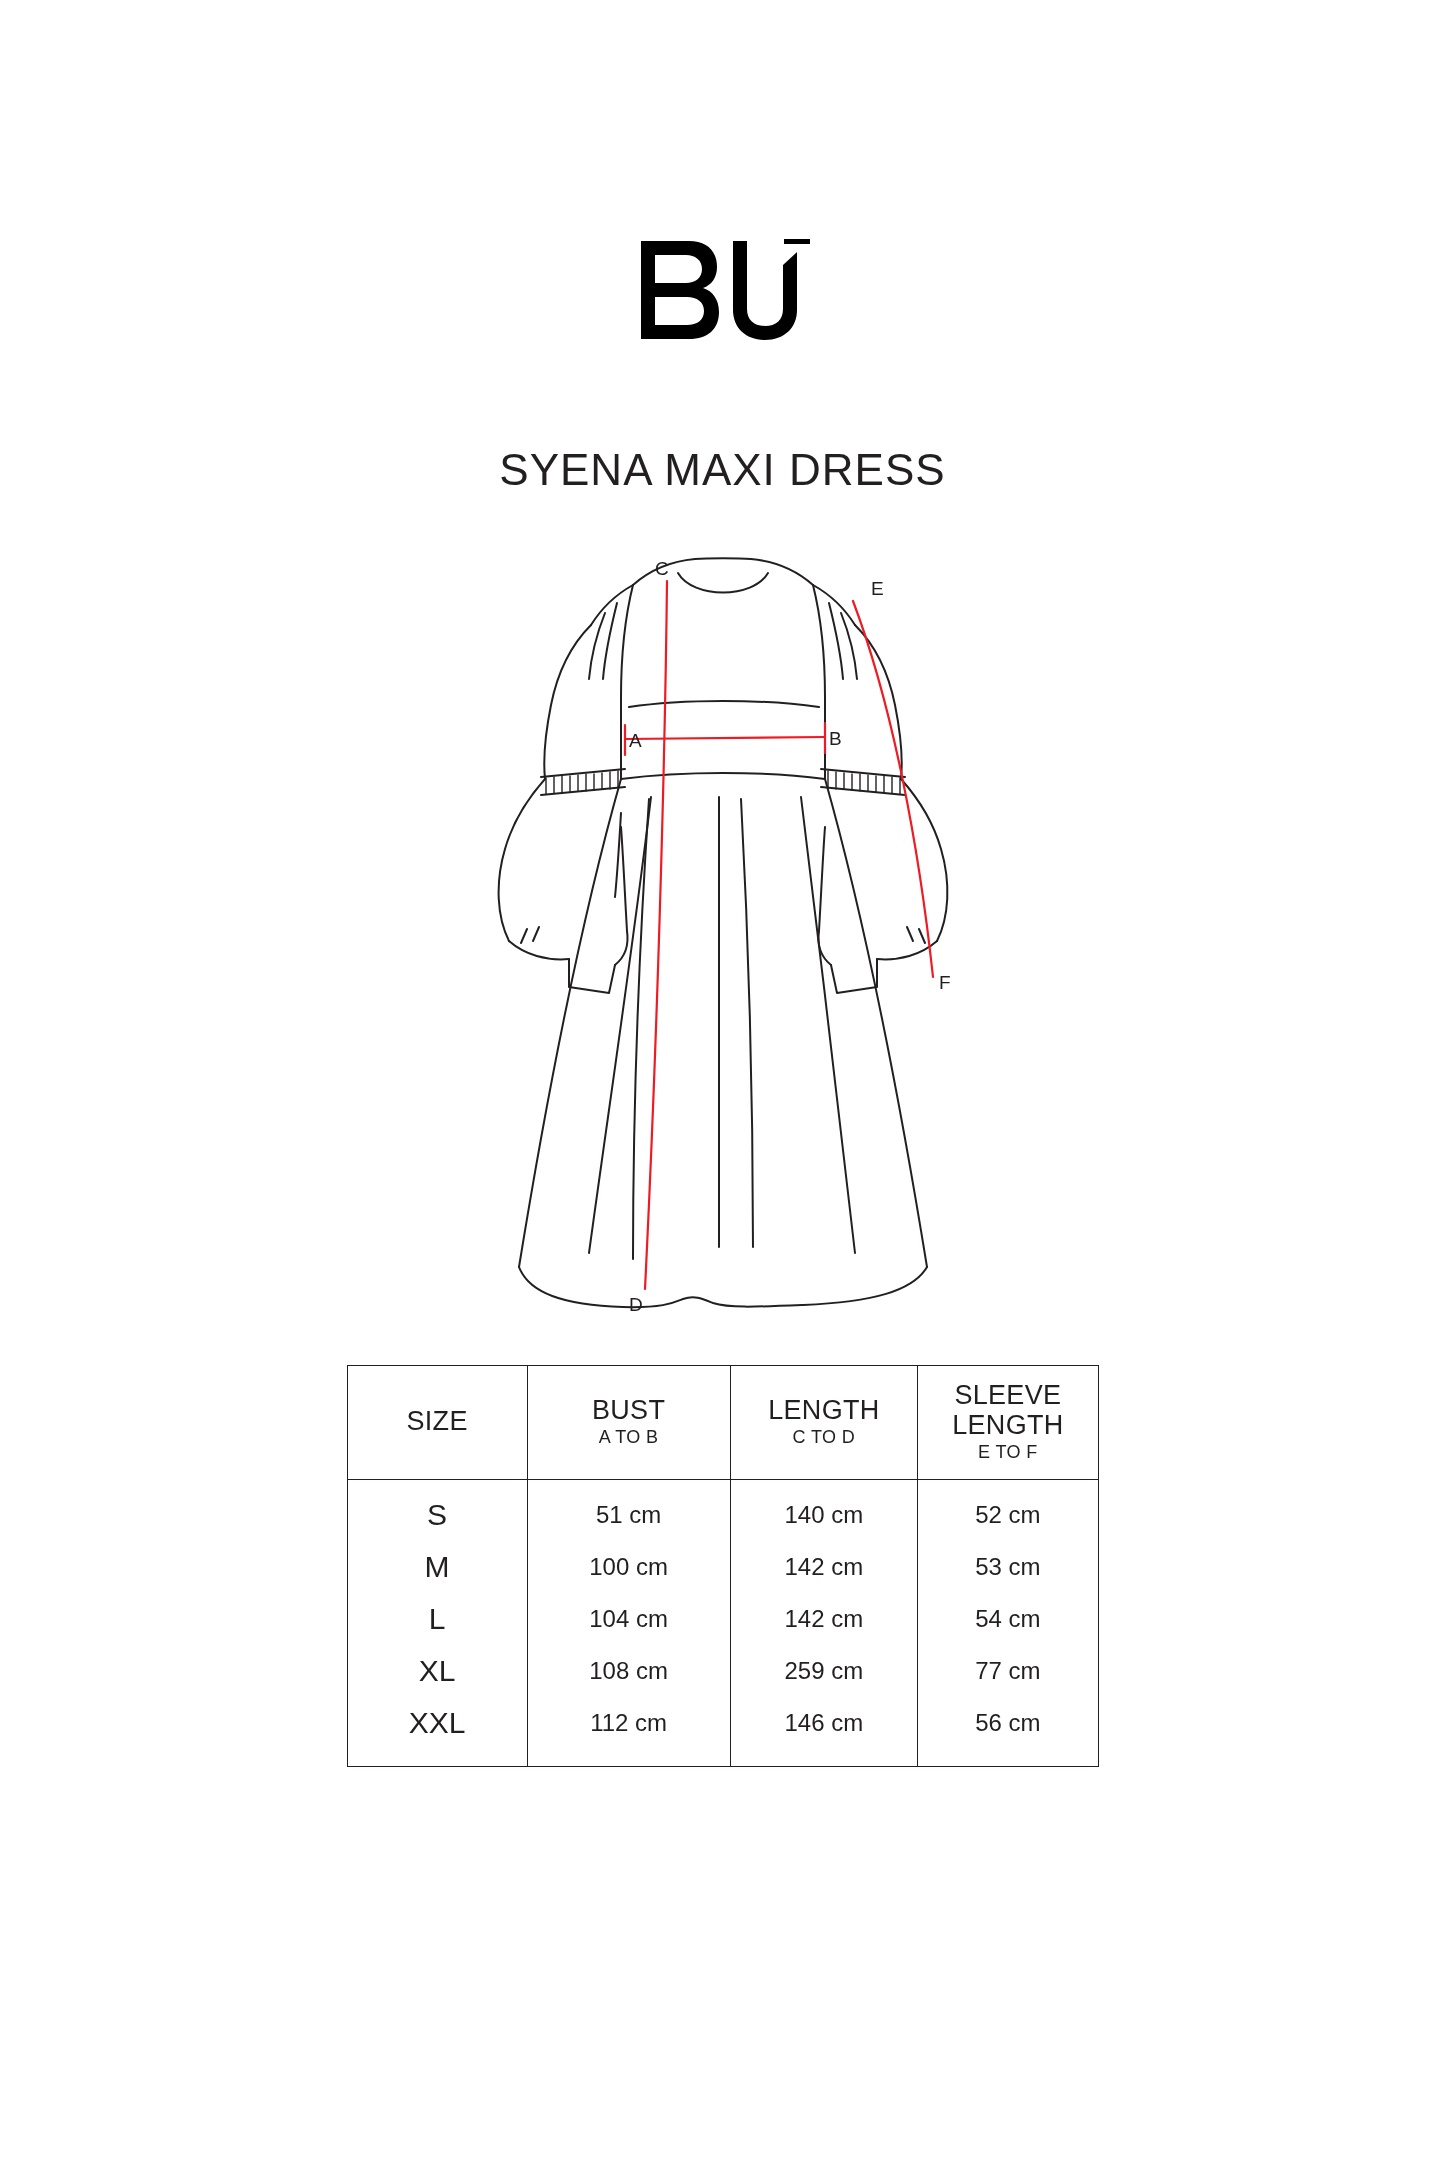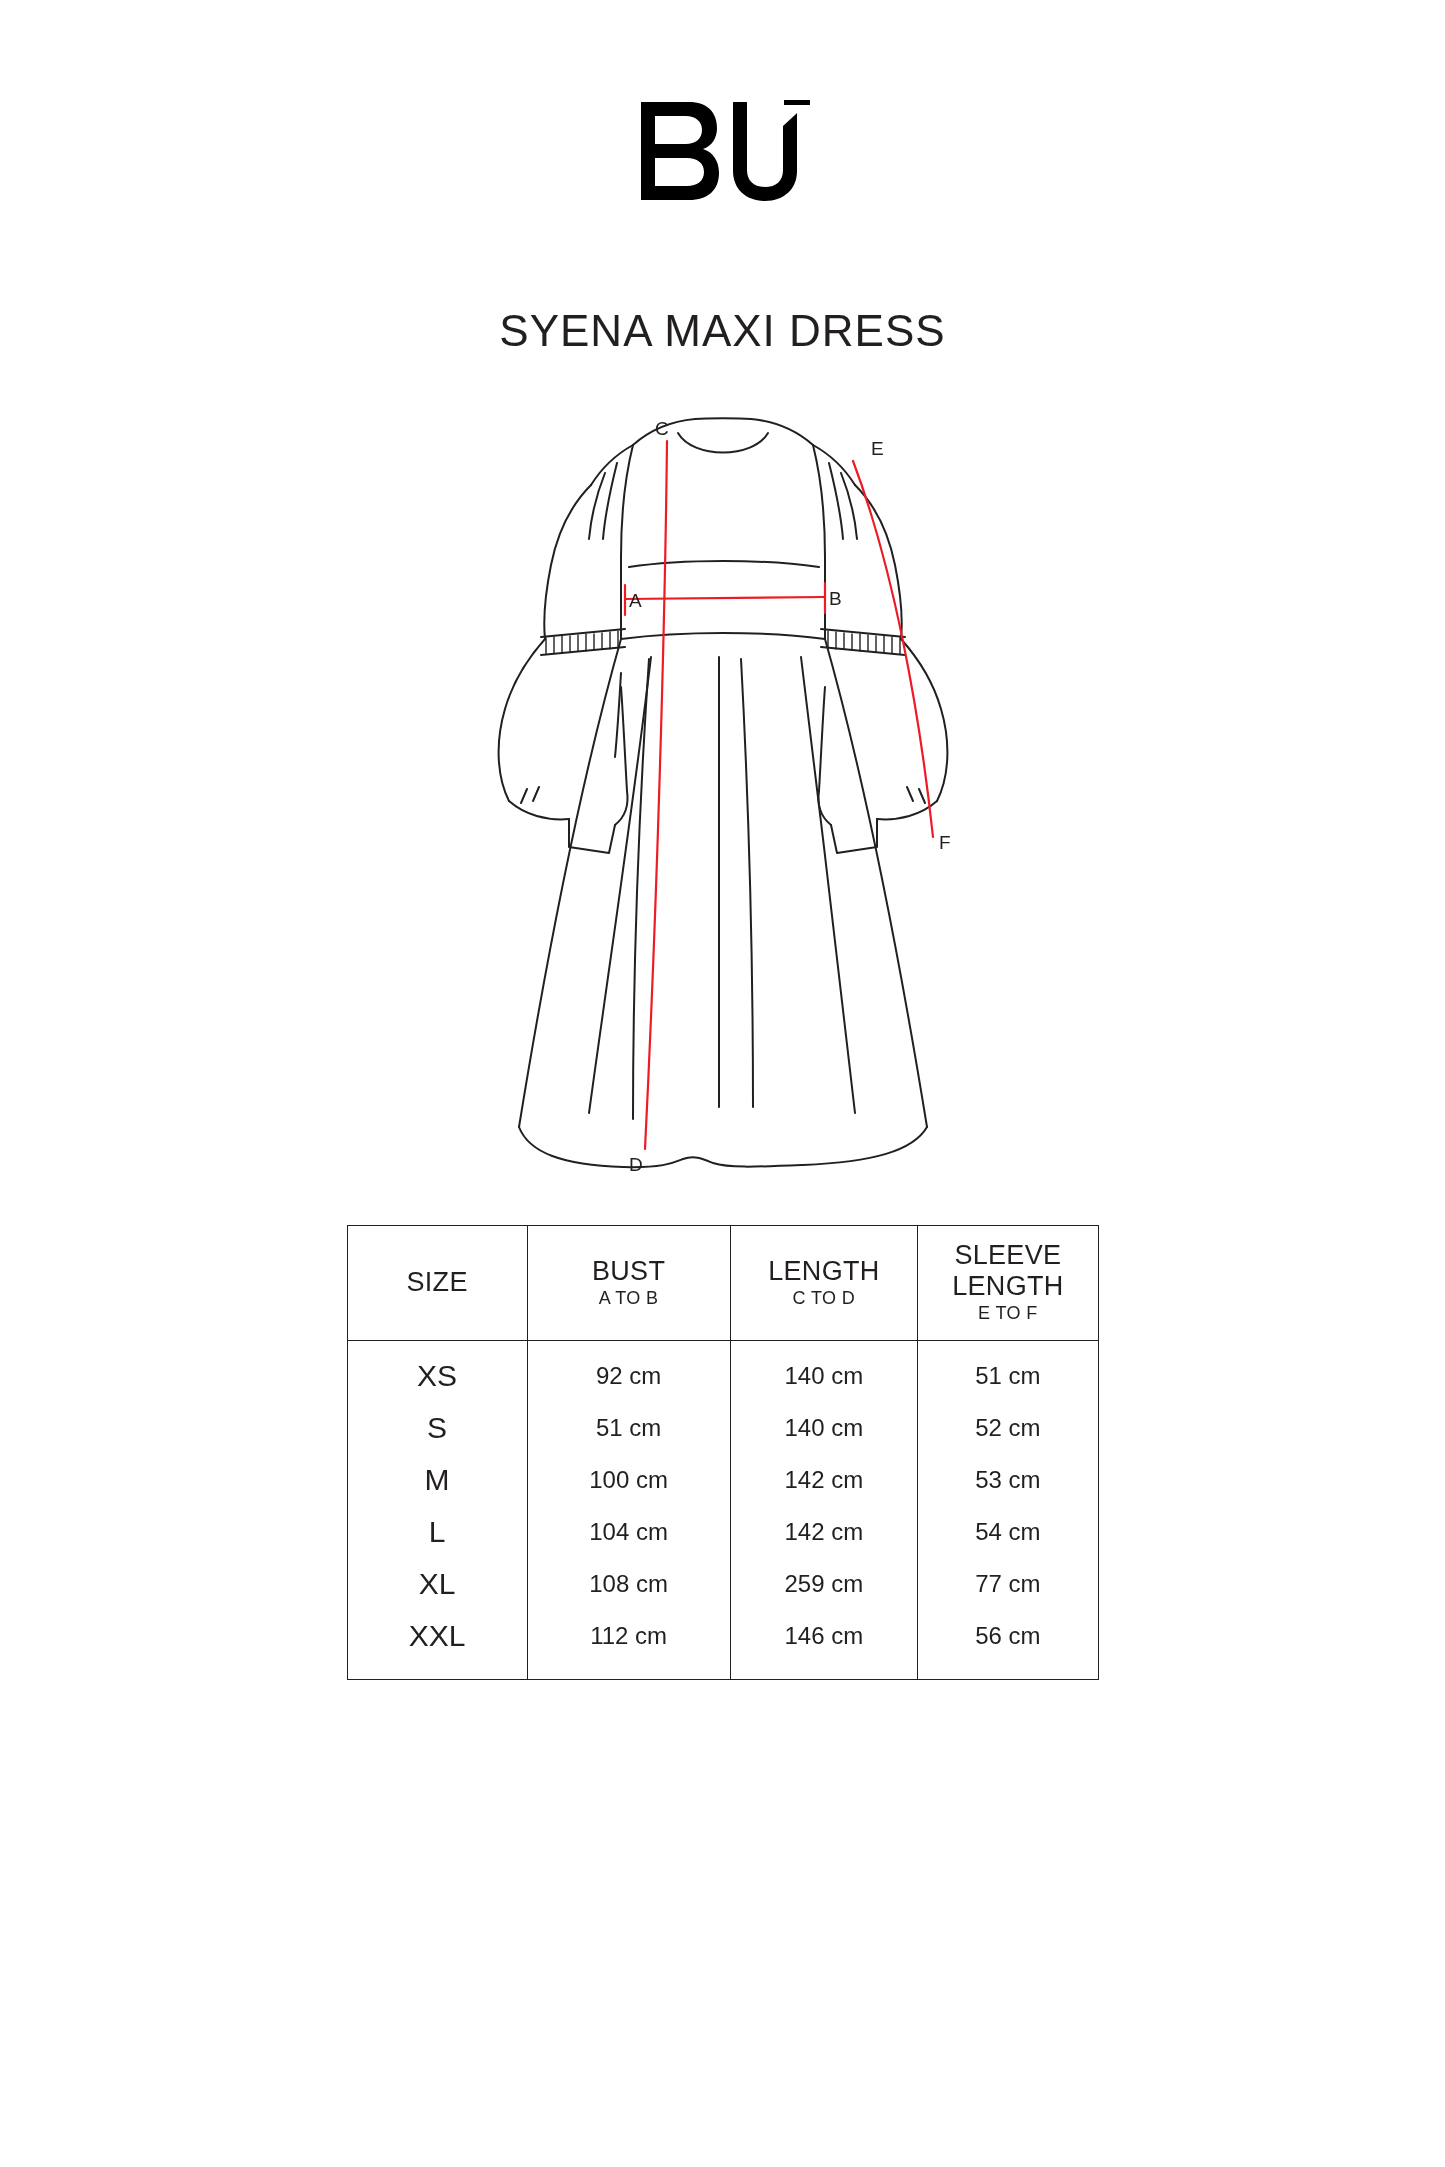--- a/index.html
+++ b/index.html
@@ -10,25 +10,26 @@
   body {
     width: 1445px;
     height: 2167px;
     font-family: "Liberation Sans", sans-serif;
     color: #231f20;
     position: relative;
     overflow: hidden;
   }
   .page {
     width: 1445px;
-    height: 2034px;
+    height: 1767px;
     position: relative;
     display: flex;
     flex-direction: column;
     align-items: center;
+    justify-content: flex-end;
   }
 
   
   .logo-wrap {
     margin-top: 96px;
     height: 110px;
     display: flex;
     align-items: center;
     justify-content: center;
   }
@@ -251,26 +252,20 @@
           <div class="th-sub">C TO D</div>
         </th>
         <th>
           <div class="th-main">SLEEVE LENGTH</div>
           <div class="th-sub">E TO F</div>
         </th>
       </tr>
     </thead>
     <tbody>
       <tr>
-        <td class="cell-size">XS</td>
-        <td class="cell-val">92 cm</td>
-        <td class="cell-val">140 cm</td>
-        <td class="cell-val">51 cm</td>
-      </tr>
-      <tr>
         <td class="cell-size">S</td>
         <td class="cell-val">51 cm</td>
         <td class="cell-val">140 cm</td>
         <td class="cell-val">52 cm</td>
       </tr>
       <tr>
         <td class="cell-size">M</td>
         <td class="cell-val">100 cm</td>
         <td class="cell-val">142 cm</td>
         <td class="cell-val">53 cm</td>

